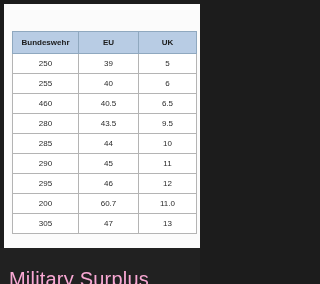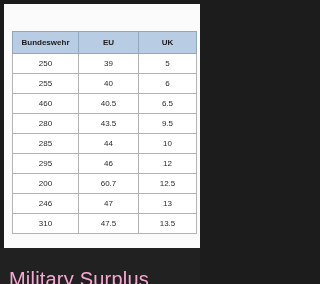--- a/index.html
+++ b/index.html
@@ -141,38 +141,38 @@
               <td>280</td>
               <td>43.5</td>
               <td>9.5</td>
             </tr>
             <tr>
               <td>285</td>
               <td>44</td>
               <td>10</td>
             </tr>
             <tr>
+              <td>290</td>
+              <td>45</td>
+              <td>11</td>
+            </tr>
+            <tr>
               <td>295</td>
               <td>46</td>
               <td>12</td>
             </tr>
             <tr>
               <td>200</td>
               <td>60.7</td>
-              <td>12.5</td>
+              <td>11.0</td>
             </tr>
             <tr>
-              <td>246</td>
+              <td>305</td>
               <td>47</td>
               <td>13</td>
-            </tr>
-            <tr>
-              <td>310</td>
-              <td>47.5</td>
-              <td>13.5</td>
             </tr>
           </tbody>
       </table>
     </div>
   </div>
 
   <div class="bottom-bar">
     <div class="caption">Military Surplus</div>
   </div>
 

